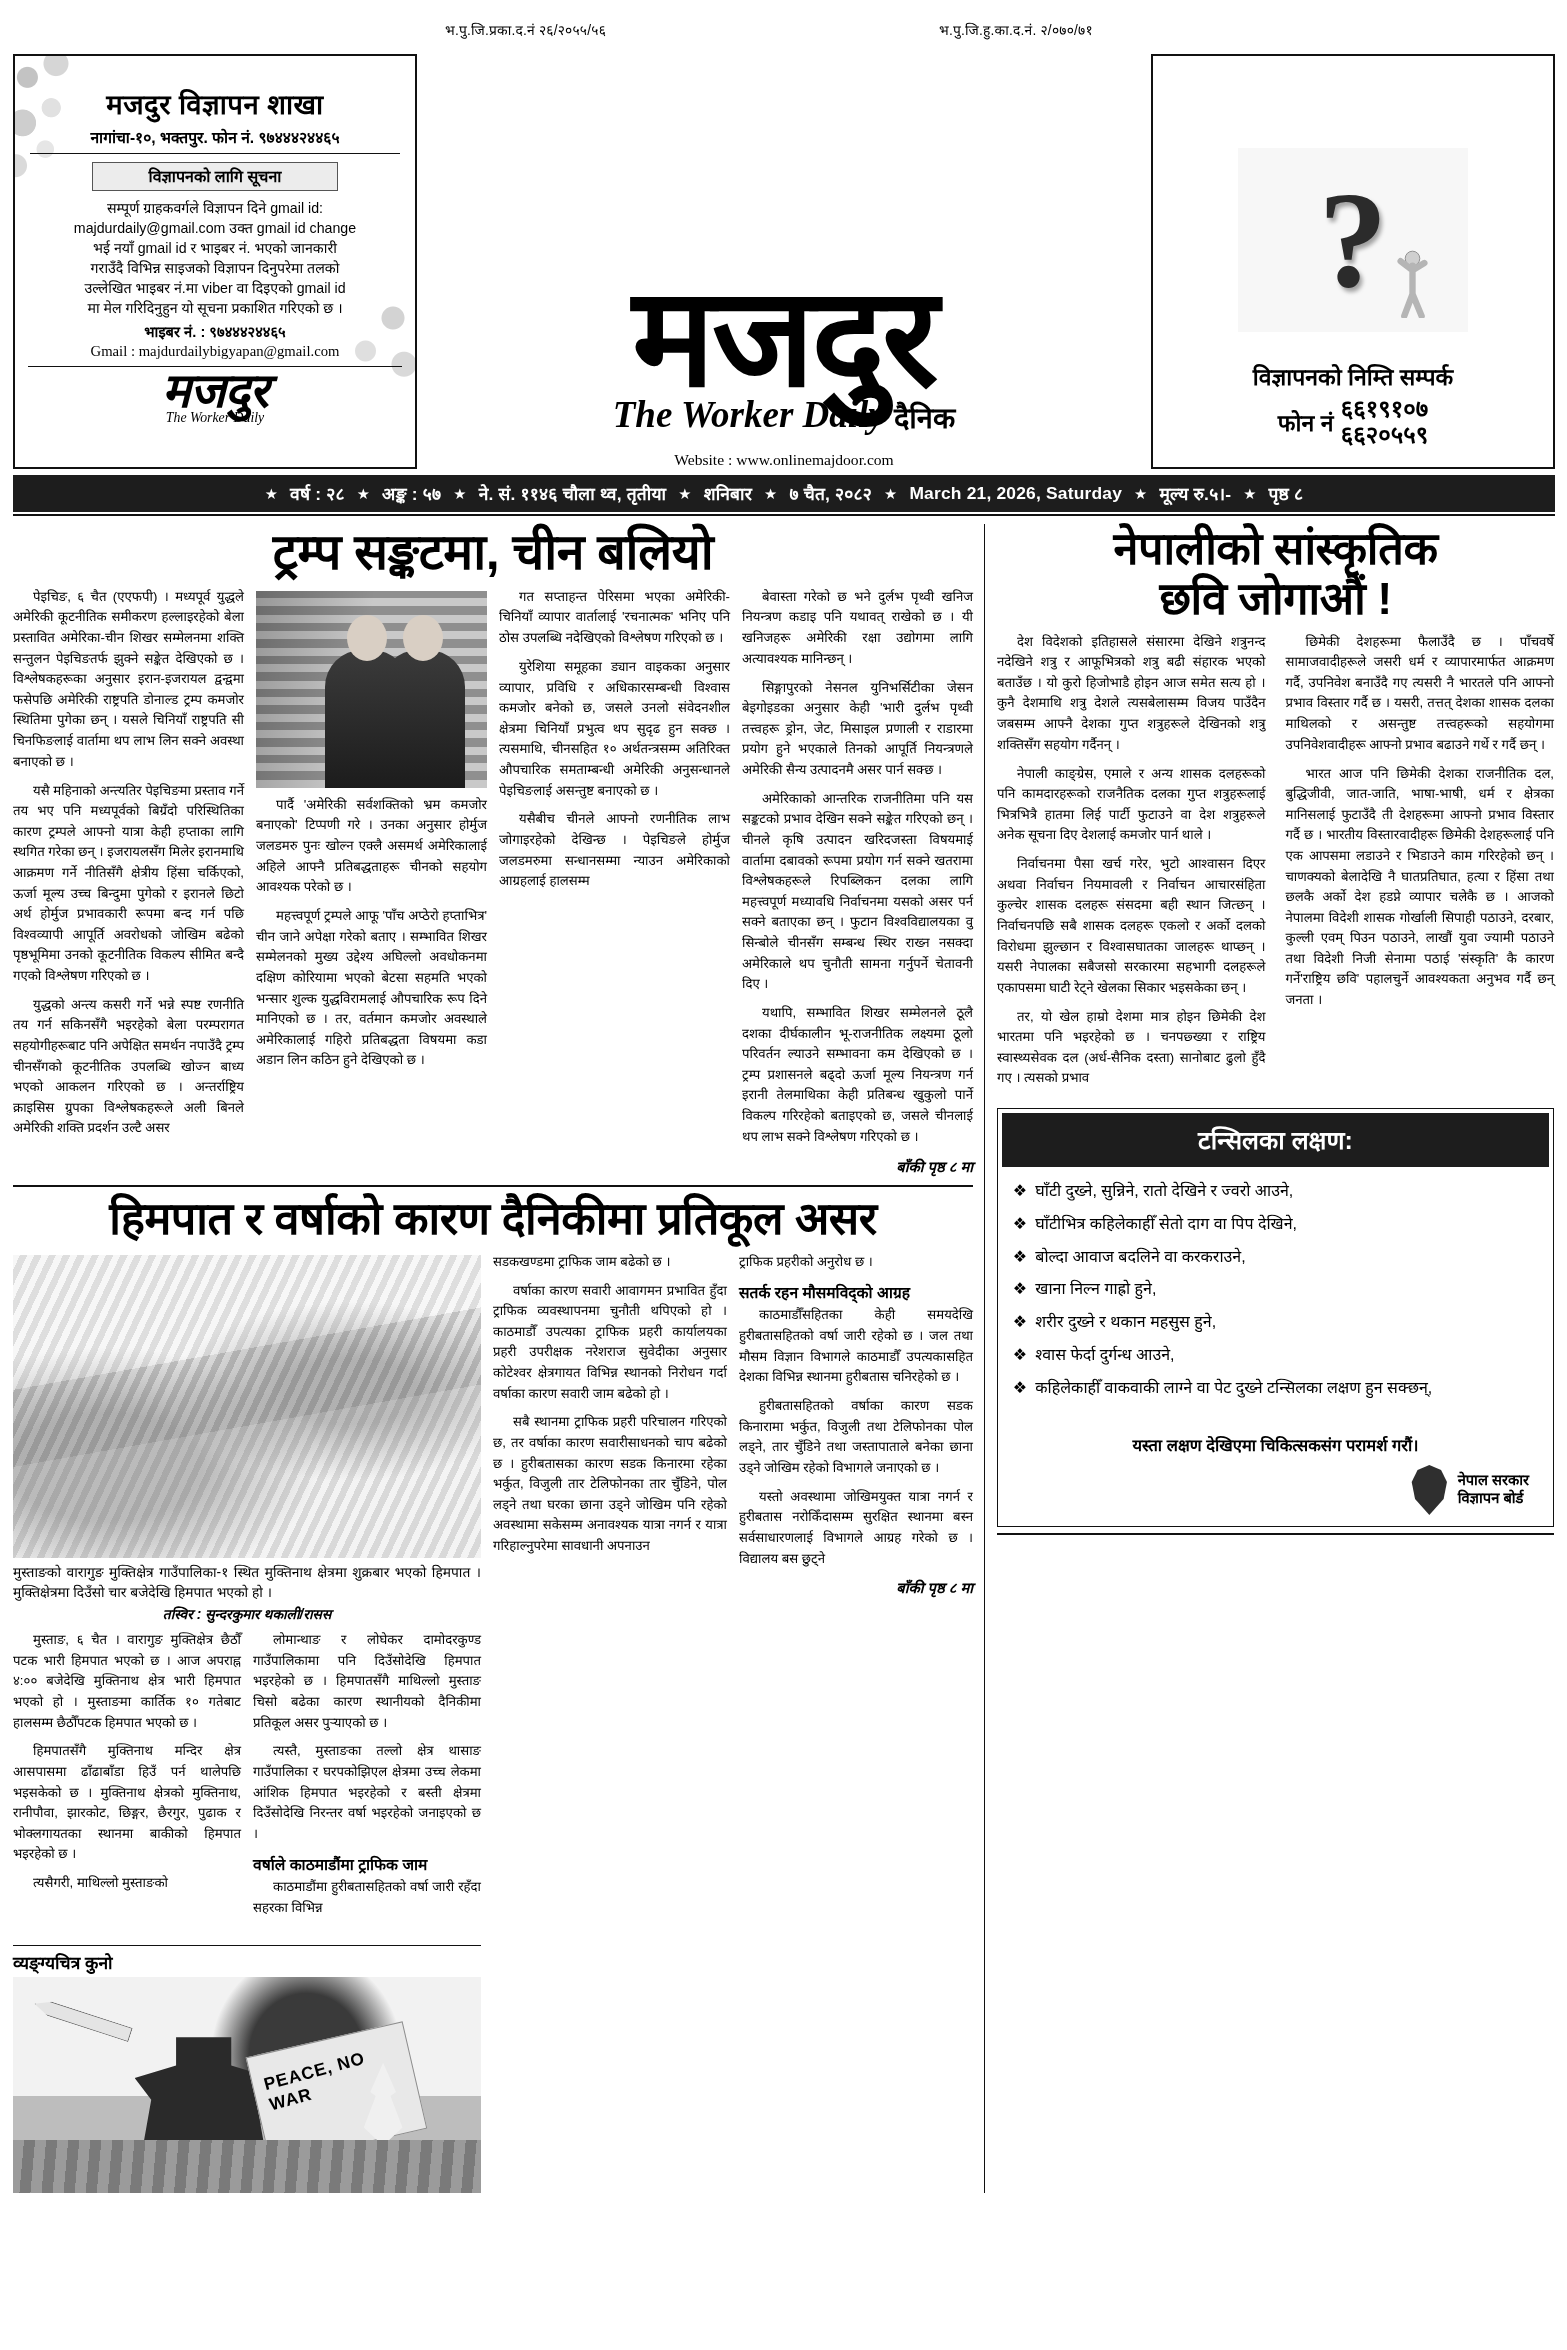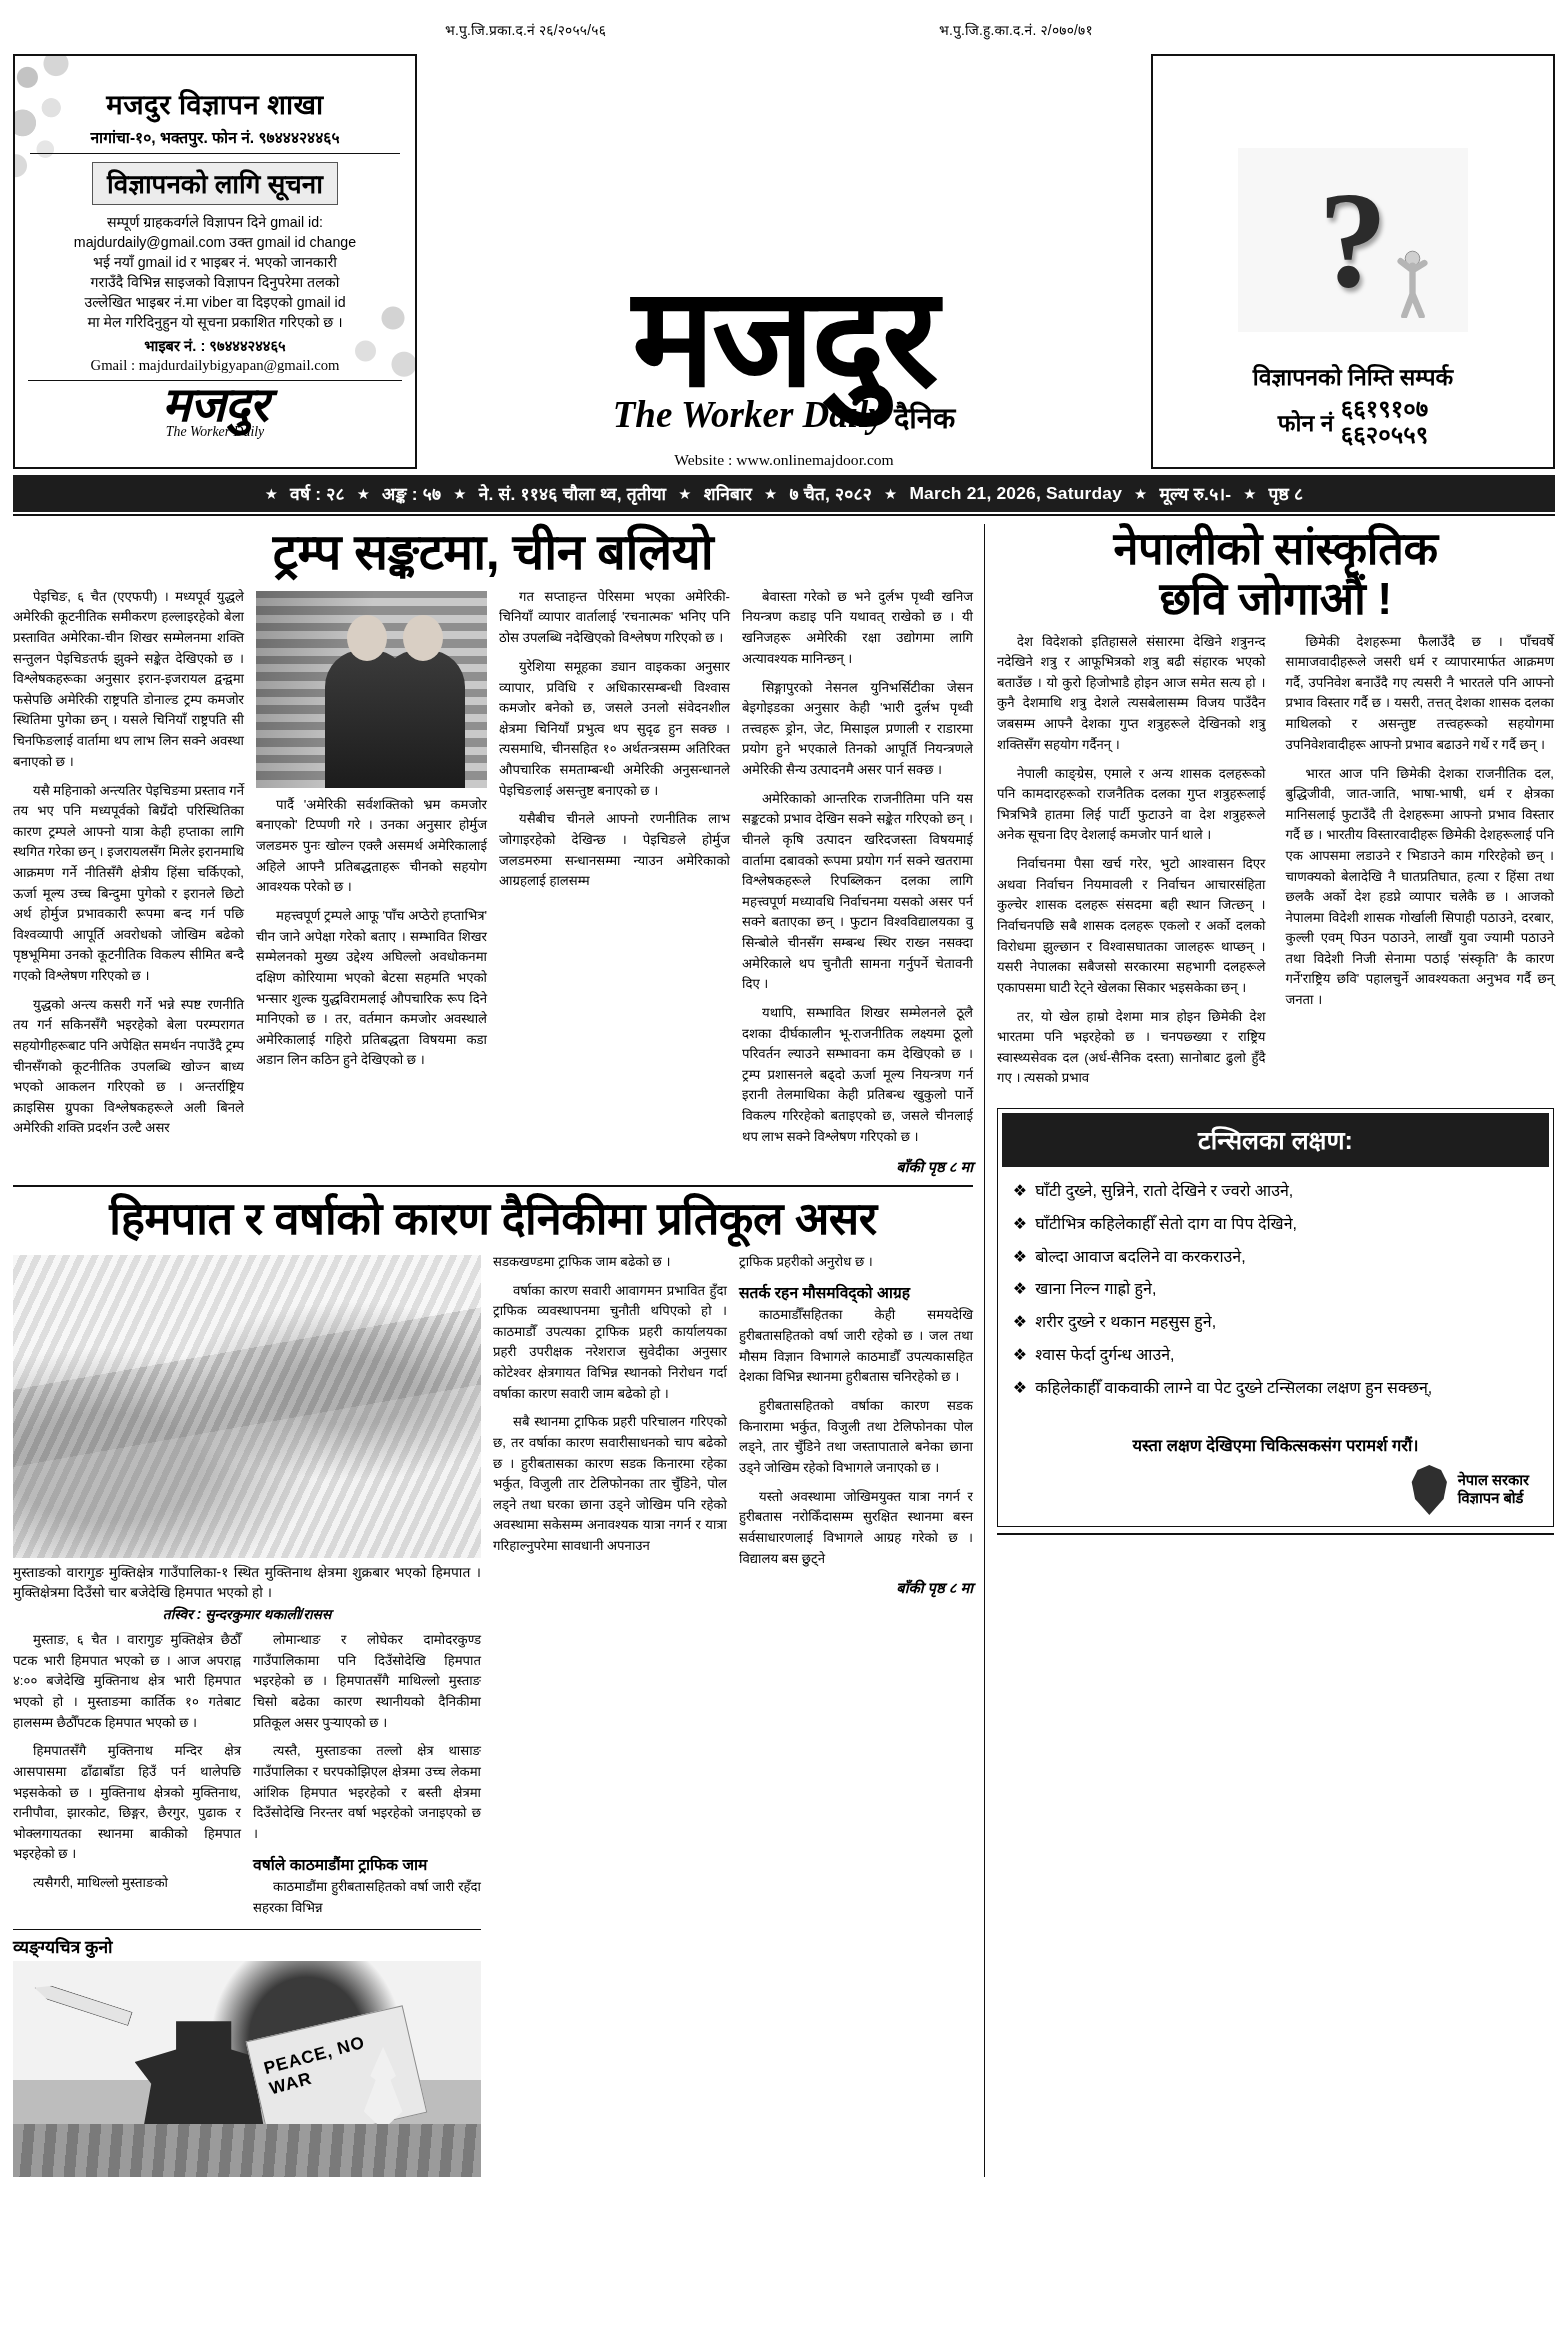--- a/index.html
+++ b/index.html
@@ -43,21 +43,21 @@
       radial-gradient(circle at 70% 30%, #c9c9c9 0 11px, transparent 12px),
       radial-gradient(circle at 45% 60%, #d8d8d8 0 10px, transparent 11px),
       radial-gradient(circle at 80% 72%, #d0d0d0 0 12px, transparent 13px);
     opacity: .8; pointer-events: none;
   }
   .ad-title { text-align: center; font-size: 27.5px; font-weight: bold; letter-spacing: 0.5px; margin-top: 22px; position: relative; z-index: 2;}
   .ad-sub   { text-align: center; font-size: 15.6px; font-weight: bold; margin-top: 3.7px; position: relative; z-index: 2;}
   .ad-rule  { border-top: 1.8px solid #111; margin: 5.5px 5.5px 7.3px; position: relative; z-index: 2;}
   .ad-badge {
     display: block; margin: 0 auto; width: 246px; text-align: center;
-    border: 1.8px solid #555; background: #ececec; font-size: 26px; font-weight: bold;
+    border: 1.8px solid #555; background: #ececec; font-size: 16px; font-weight: bold;
     padding: 1.8px 0 3.7px; position: relative; z-index: 2;
   }
   .ad-body { text-align: center; font-size: 14.2px; line-height: 1.42; margin-top: 6.4px; position: relative; z-index: 2;}
   .ad-viber { text-align: center; font-size: 14.7px; font-weight: bold; margin-top: 2.8px; position: relative; z-index: 2;}
   .ad-gmail { text-align: center; font-size: 14.7px; font-family: "Liberation Serif", serif; margin-top: 1.8px; position: relative; z-index: 2;}
   .ad-rule2 { border-top: 1.8px solid #111; margin: 5.5px 3.7px 1.8px; position: relative; z-index: 2;}
   .ad-logo  { text-align: center; position: relative; z-index: 2; margin-top: 1.8px; }
   .ad-logo .big {
     font-size: 48px; font-weight: bold; letter-spacing: -0.9px; line-height: .95;
     font-style: italic; display: block;
@@ -166,21 +166,21 @@
       radial-gradient(ellipse at 72% 45%, rgba(60,60,60,.3) 0 14%, transparent 38%),
       repeating-linear-gradient(115deg, rgba(255,255,255,.5) 0 6.4px, rgba(170,170,170,.25) 6.4px 13px);
   }
   .caption { font-size: 13.8px; line-height: 1.45; text-align: justify; margin-top: 4.6px; }
   .credit  { font-size: 13.8px; font-style: italic; font-weight: bold; text-align: center; margin-top: 0.9px; }
 
   .subhead { font-size: 15.6px; font-weight: bold; margin: 7.3px 0 2.8px; }
   .contlink { font-size: 14.7px; font-style: italic; font-weight: bold; text-align: right; margin-top: 1.8px; }
 
   
-  .cartoon-box { border-top: 1.8px solid #111; margin-top: 2px; padding-top: 3.7px; }
+  .cartoon-box { border-top: 1.8px solid #111; margin-top: 18px; padding-top: 3.7px; }
   .cartoon-title { font-size: 17.4px; font-weight: bold; margin-bottom: 3.7px; }
   .cartoon-img {
     width: 100%; height: 216px; position: relative; overflow: hidden;
     background: linear-gradient(180deg,#f2f2f2 0 55%, #bdbdbd 55% 100%);
   }
   .cartoon-img .smoke {
     position: absolute; left: 42%; top: -12%; width: 193px; height: 174px;
     background: radial-gradient(ellipse at 50% 60%, #3a3a3a 0 42%, rgba(60,60,60,0) 70%);
   }
   .cartoon-img .silhouette {

